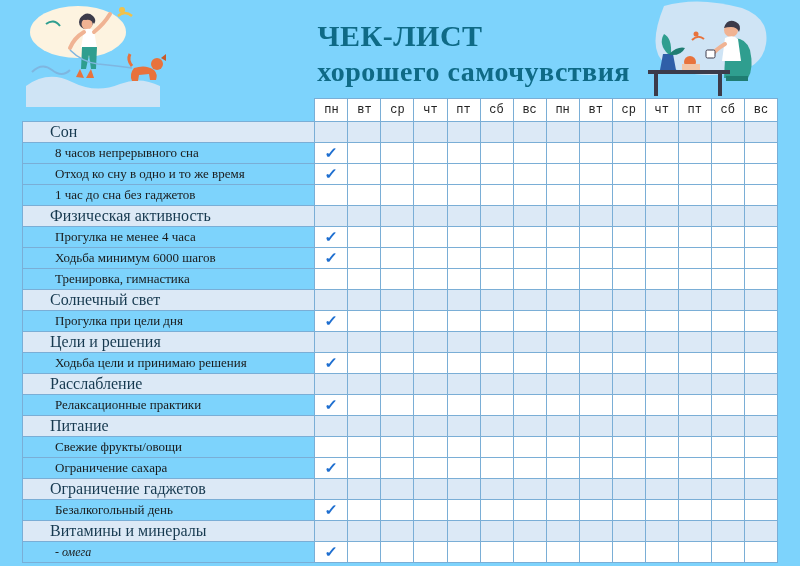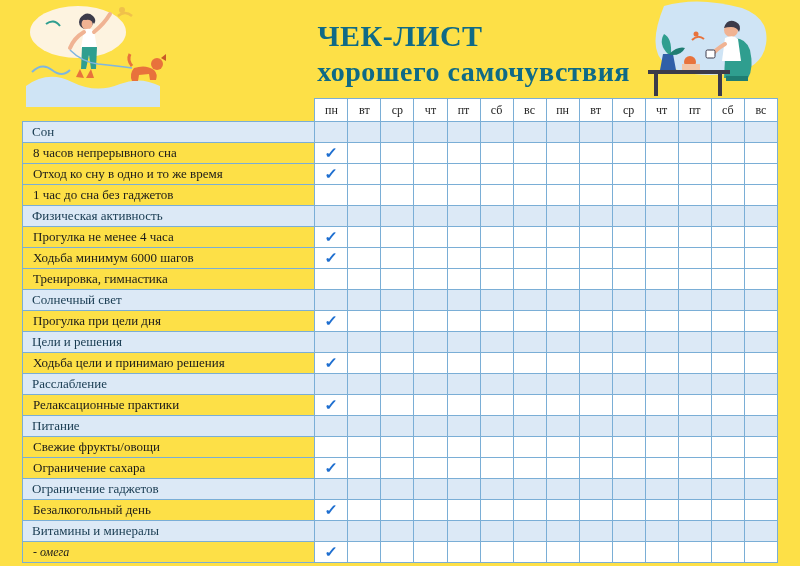--- a/index.html
+++ b/index.html
@@ -5,21 +5,21 @@
   html,body{margin:0;padding:0;}
   body{
     width:800px;height:566px;
     background:#ffffff;
     font-family:"Liberation Serif", serif;
     overflow:hidden;
     position:relative;
   }
   .page{
     position:absolute;left:0;top:0;width:800px;height:566px;
-    background:#fde047;
+    background:#7dd3fc;
   }
 
   
   .header{
     position:absolute;left:0;top:0;width:800px;height:105px;
   }
   .title{
     position:absolute;left:170px;top:18px;width:460px;
     text-align:center;
     color:#0f6a86;
@@ -53,42 +53,42 @@
   th,td{
     border:1px solid #7aaed6;
     height:20px;
     padding:0;
     font-size:12px;
   }
   thead th{
     height:22px;
     text-align:center;
     vertical-align:middle;
-    font-family:Liberation Serif, serif;
+    font-family:Liberation Mono, monospace;
     font-weight:normal;
     font-size:12px;
     color:#222;
     background:#ffffff;
   }
   thead th.corner{
     border:none;
     background:transparent;
   }
   td.task{
-    padding-left:10px;
+    padding-left:32px;
     text-align:left;
     font-size:13px;
     color:#1a1a1a;
     white-space:nowrap;
     overflow:hidden;
   }
   tr.section td.task{
     background:#dce9f6;
-    padding-left:9px;
-    font-size:13px;
+    padding-left:27px;
+    font-size:16px;
     color:#16394f;
   }
   tr.section td.day{
     background:#dce9f6;
   }
   td.day{
     background:#ffffff;
     text-align:center;
     vertical-align:middle;
   }

